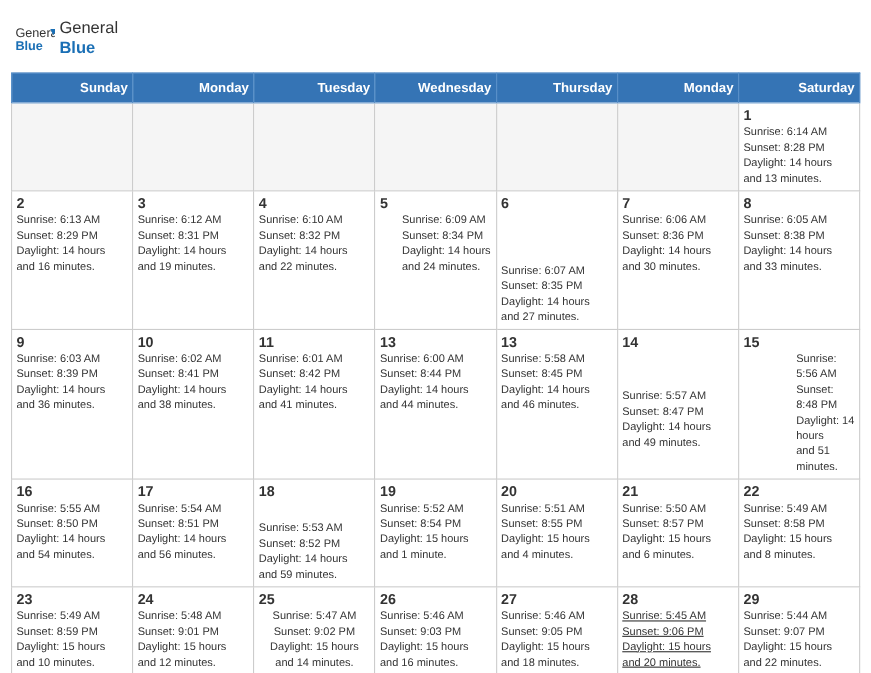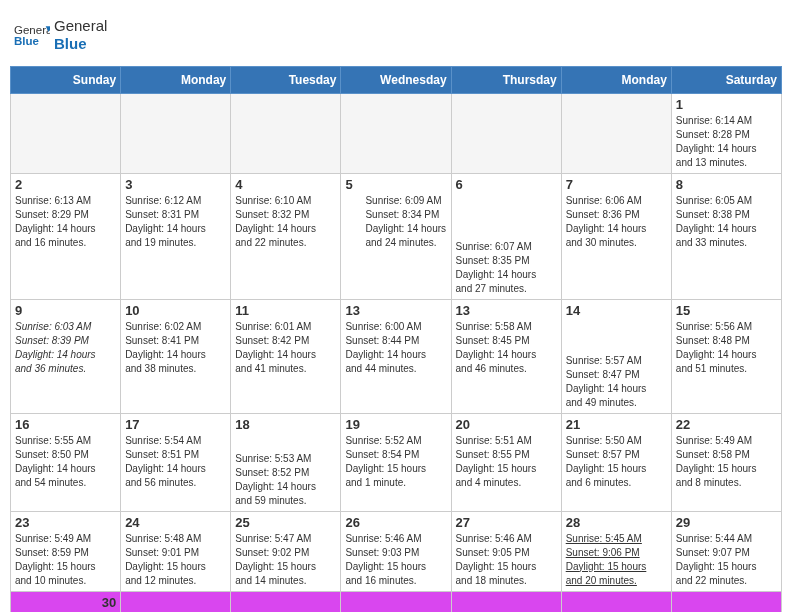--- a/index.html
+++ b/index.html
@@ -180,21 +180,21 @@
           <span class="day-number">8</span>
           <div class="day-info" style="white-space: pre-line;">Sunrise: 6:05 AM
 Sunset: 8:38 PM
 Daylight: 14 hours
 and 33 minutes.</div>
         </td>
       </tr>
       <tr>
         <td>
           <span class="day-number">9</span>
-          <div class="day-info" style="white-space: pre-line; font-style: italic;">Sunrise: 6:03 AM
+          <div class="day-info" style="white-space: pre-line;">Sunrise: 6:03 AM
 Sunset: 8:39 PM
 Daylight: 14 hours
 and 36 minutes.</div>
         </td>
         <td>
           <span class="day-number">10</span>
           <div class="day-info" style="white-space: pre-line;">Sunrise: 6:02 AM
 Sunset: 8:41 PM
 Daylight: 14 hours
 and 38 minutes.</div>
@@ -222,21 +222,21 @@
         </td>
         <td>
           <span class="day-number">14</span>
           <div class="day-info" style="white-space: pre-line; margin-top: 36px;">Sunrise: 5:57 AM
 Sunset: 8:47 PM
 Daylight: 14 hours
 and 49 minutes.</div>
         </td>
         <td>
           <span class="day-number">15</span>
-          <div class="day-info" style="white-space: pre-line;">Sunrise: 5:56 AM
+          <div class="day-info" style="white-space: pre-line; margin-left: 48px;">Sunrise: 5:56 AM
 Sunset: 8:48 PM
 Daylight: 14 hours
 and 51 minutes.</div>
         </td>
       </tr>
       <tr>
         <td>
           <span class="day-number">16</span>
           <div class="day-info" style="white-space: pre-line;">Sunrise: 5:55 AM
 Sunset: 8:50 PM
@@ -296,21 +296,21 @@
         </td>
         <td>
           <span class="day-number">24</span>
           <div class="day-info" style="white-space: pre-line;">Sunrise: 5:48 AM
 Sunset: 9:01 PM
 Daylight: 15 hours
 and 12 minutes.</div>
         </td>
         <td>
           <span class="day-number">25</span>
-          <div class="day-info" style="white-space: pre-line;">Sunrise: 5:47 AM
+          <div class="day-info" style="white-space: pre-line; text-align: center;">Sunrise: 5:47 AM
 Sunset: 9:02 PM
 Daylight: 15 hours
 and 14 minutes.</div>
         </td>
         <td>
           <span class="day-number">26</span>
           <div class="day-info" style="white-space: pre-line;">Sunrise: 5:46 AM
 Sunset: 9:03 PM
 Daylight: 15 hours
 and 16 minutes.</div>

